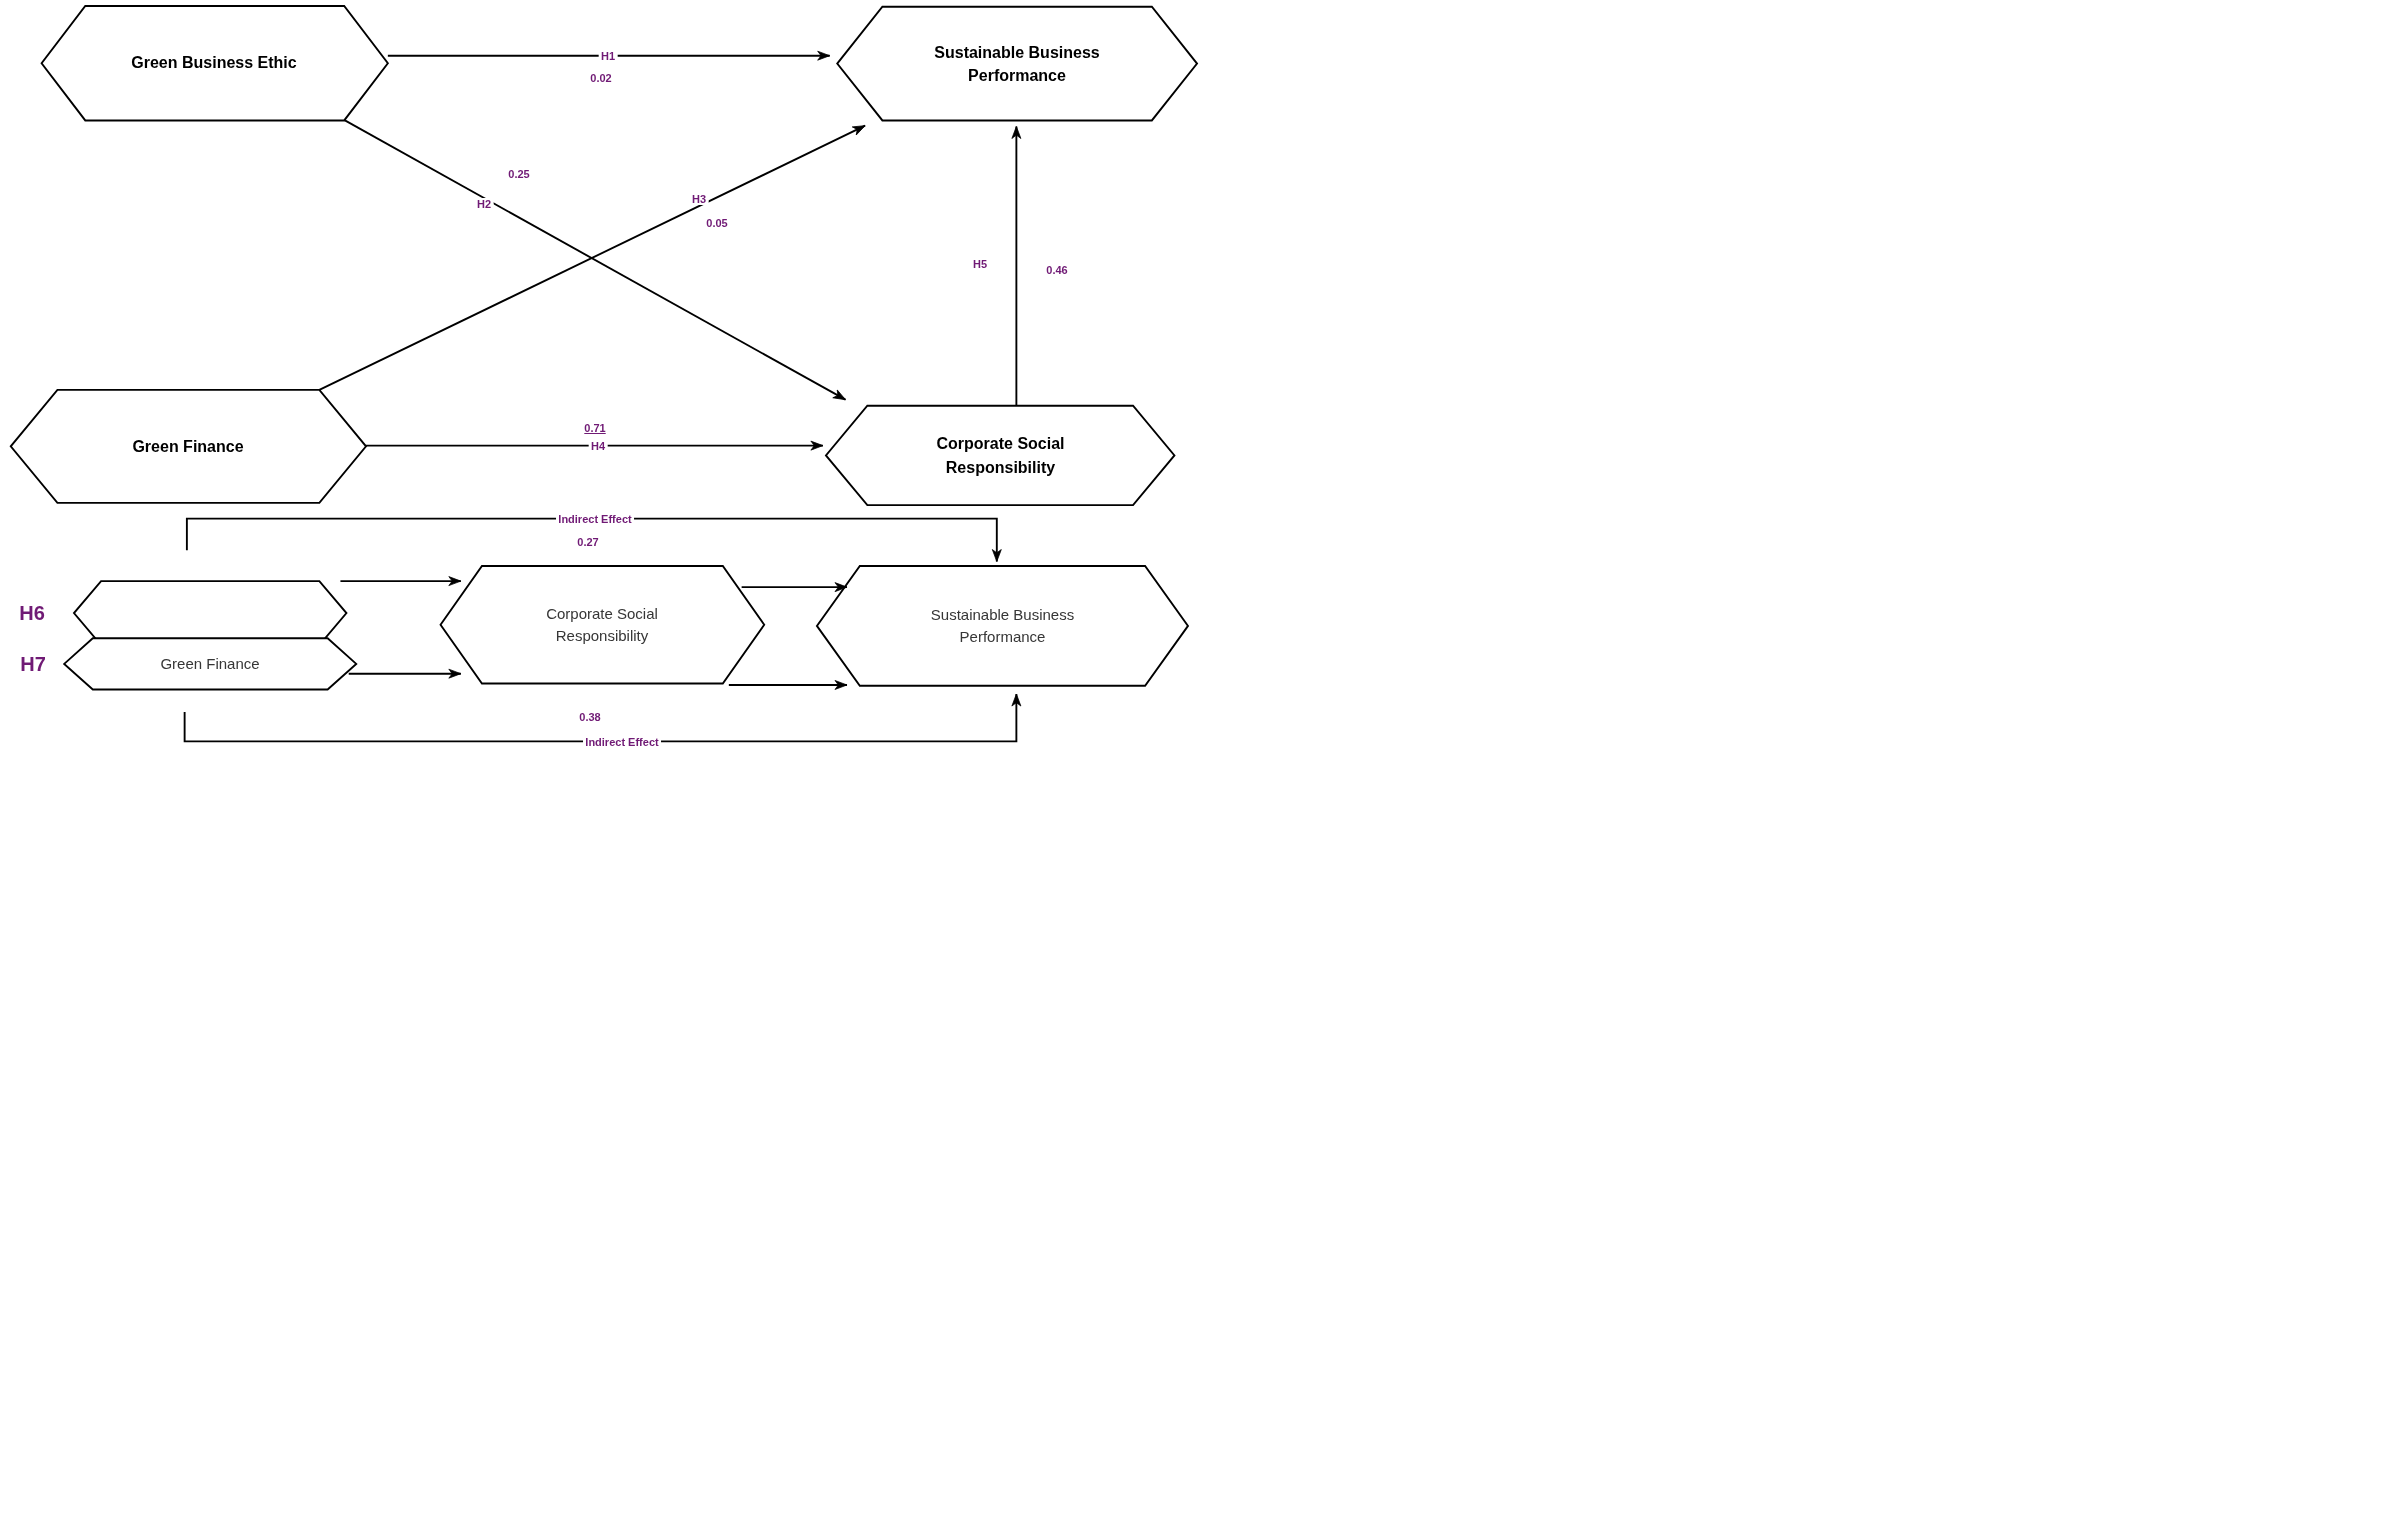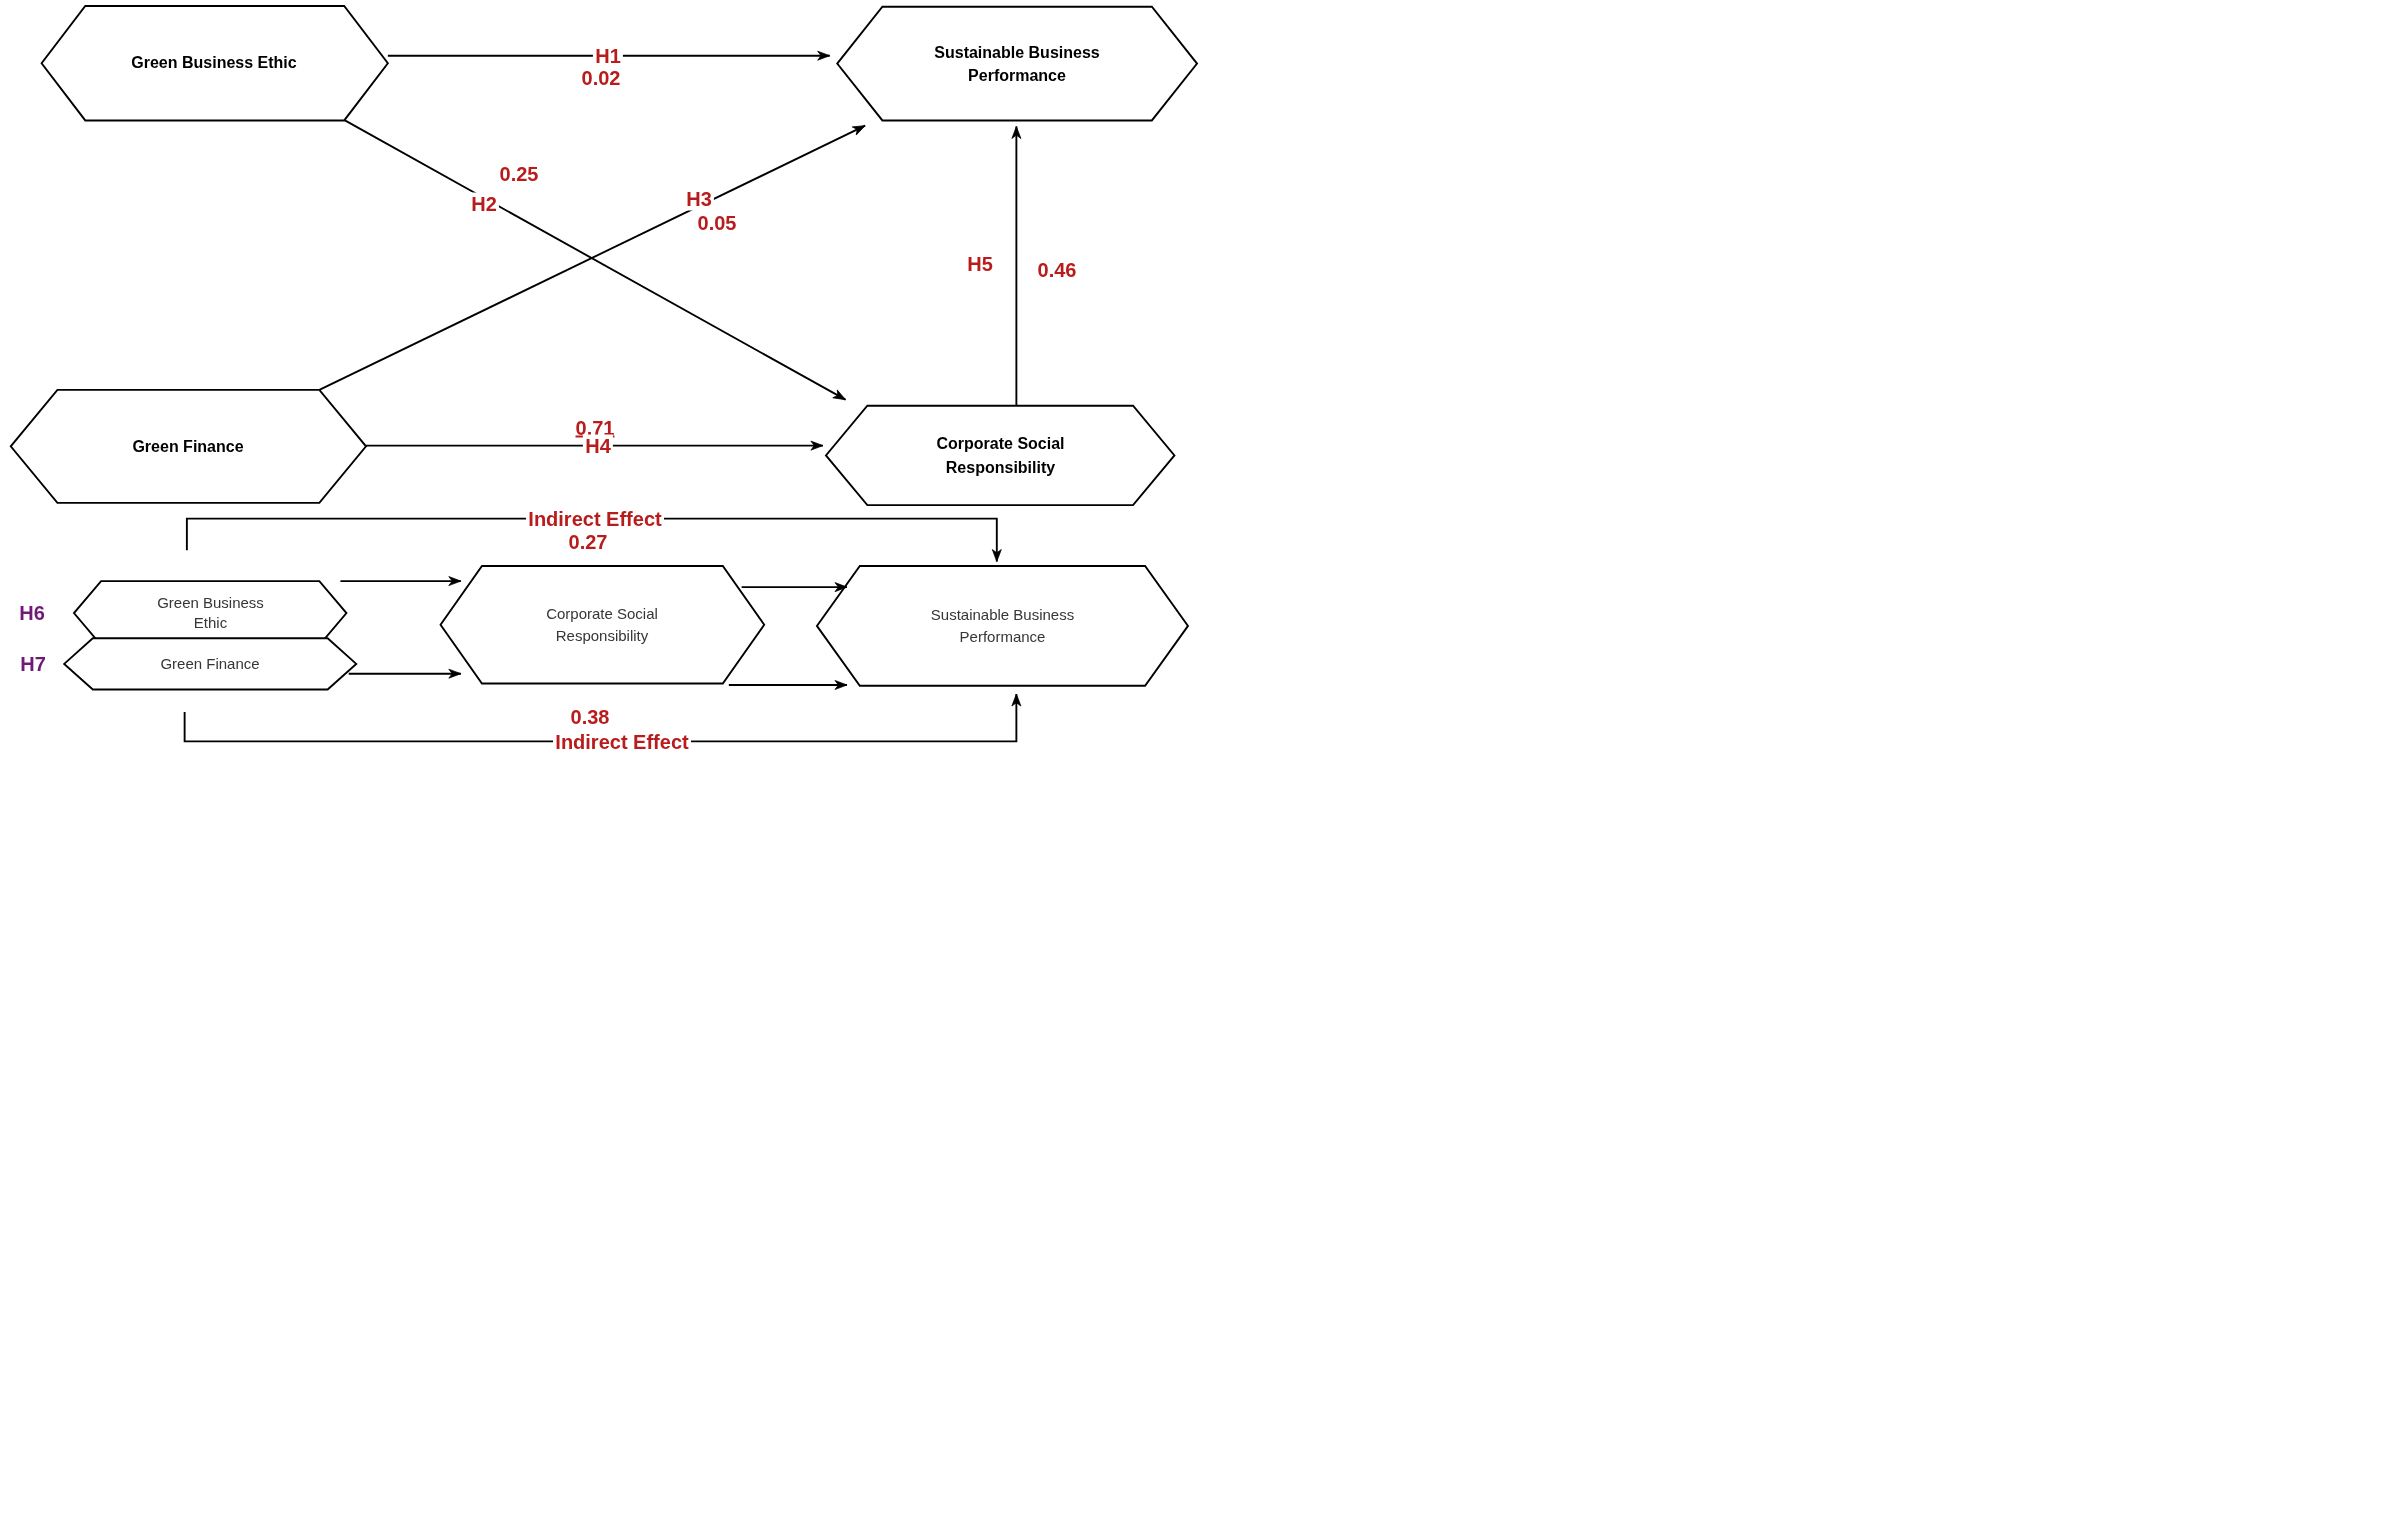--- a/index.html
+++ b/index.html
@@ -49,22 +49,22 @@
   .node-label.small {
     font-weight: 400;
     font-size: 15px;
     color: #363636;
   }
   .edge-label {
     position: absolute;
     transform: translate(-50%, -50%);
     white-space: nowrap;
     font-weight: bold;
-    font-size: 20px;
-    color: #b91c1c;
+    font-size: 11px;
+    color: #701a75;
     background: #ffffff;
     padding: 0 2.3px;
     pointer-events: none;
   }
   .edge-label.plain {
     background: transparent;
   }
   .hyp-marker {
     position: absolute;
     transform: translate(-50%, -50%);
@@ -114,22 +114,20 @@
   <div class="node-label big" style="left:41px; top:6px; width:346px; height:114px;">Green Business Ethic</div>
 
   <div class="node-label big" style="left:837px; top:6.8px; width:360px; height:114px;">Sustainable Business
 Performance</div>
 
   <div class="node-label big" style="left:10.5px; top:390px; width:355px; height:113px;">Green Finance</div>
 
   <div class="node-label big" style="left:826px; top:406px; width:349px; height:99px;">Corporate Social
 Responsibility</div>
 
-  <div class="node-label small" style="left:74px; top:581px; width:273px; height:64px; line-height:1.35;">Green Business
-Ethic</div>
 
   <div class="node-label small" style="left:64px; top:638px; width:292px; height:51px;">Green Finance</div>
 
   <div class="node-label small" style="left:440px; top:566px; width:324px; height:117px;">Corporate Social
 Responsibility</div>
 
   <div class="node-label small" style="left:817px; top:566px; width:371px; height:120px;">Sustainable Business
 Performance</div>
 
   <div class="edge-label" style="left:608px; top:56px;">H1</div>

